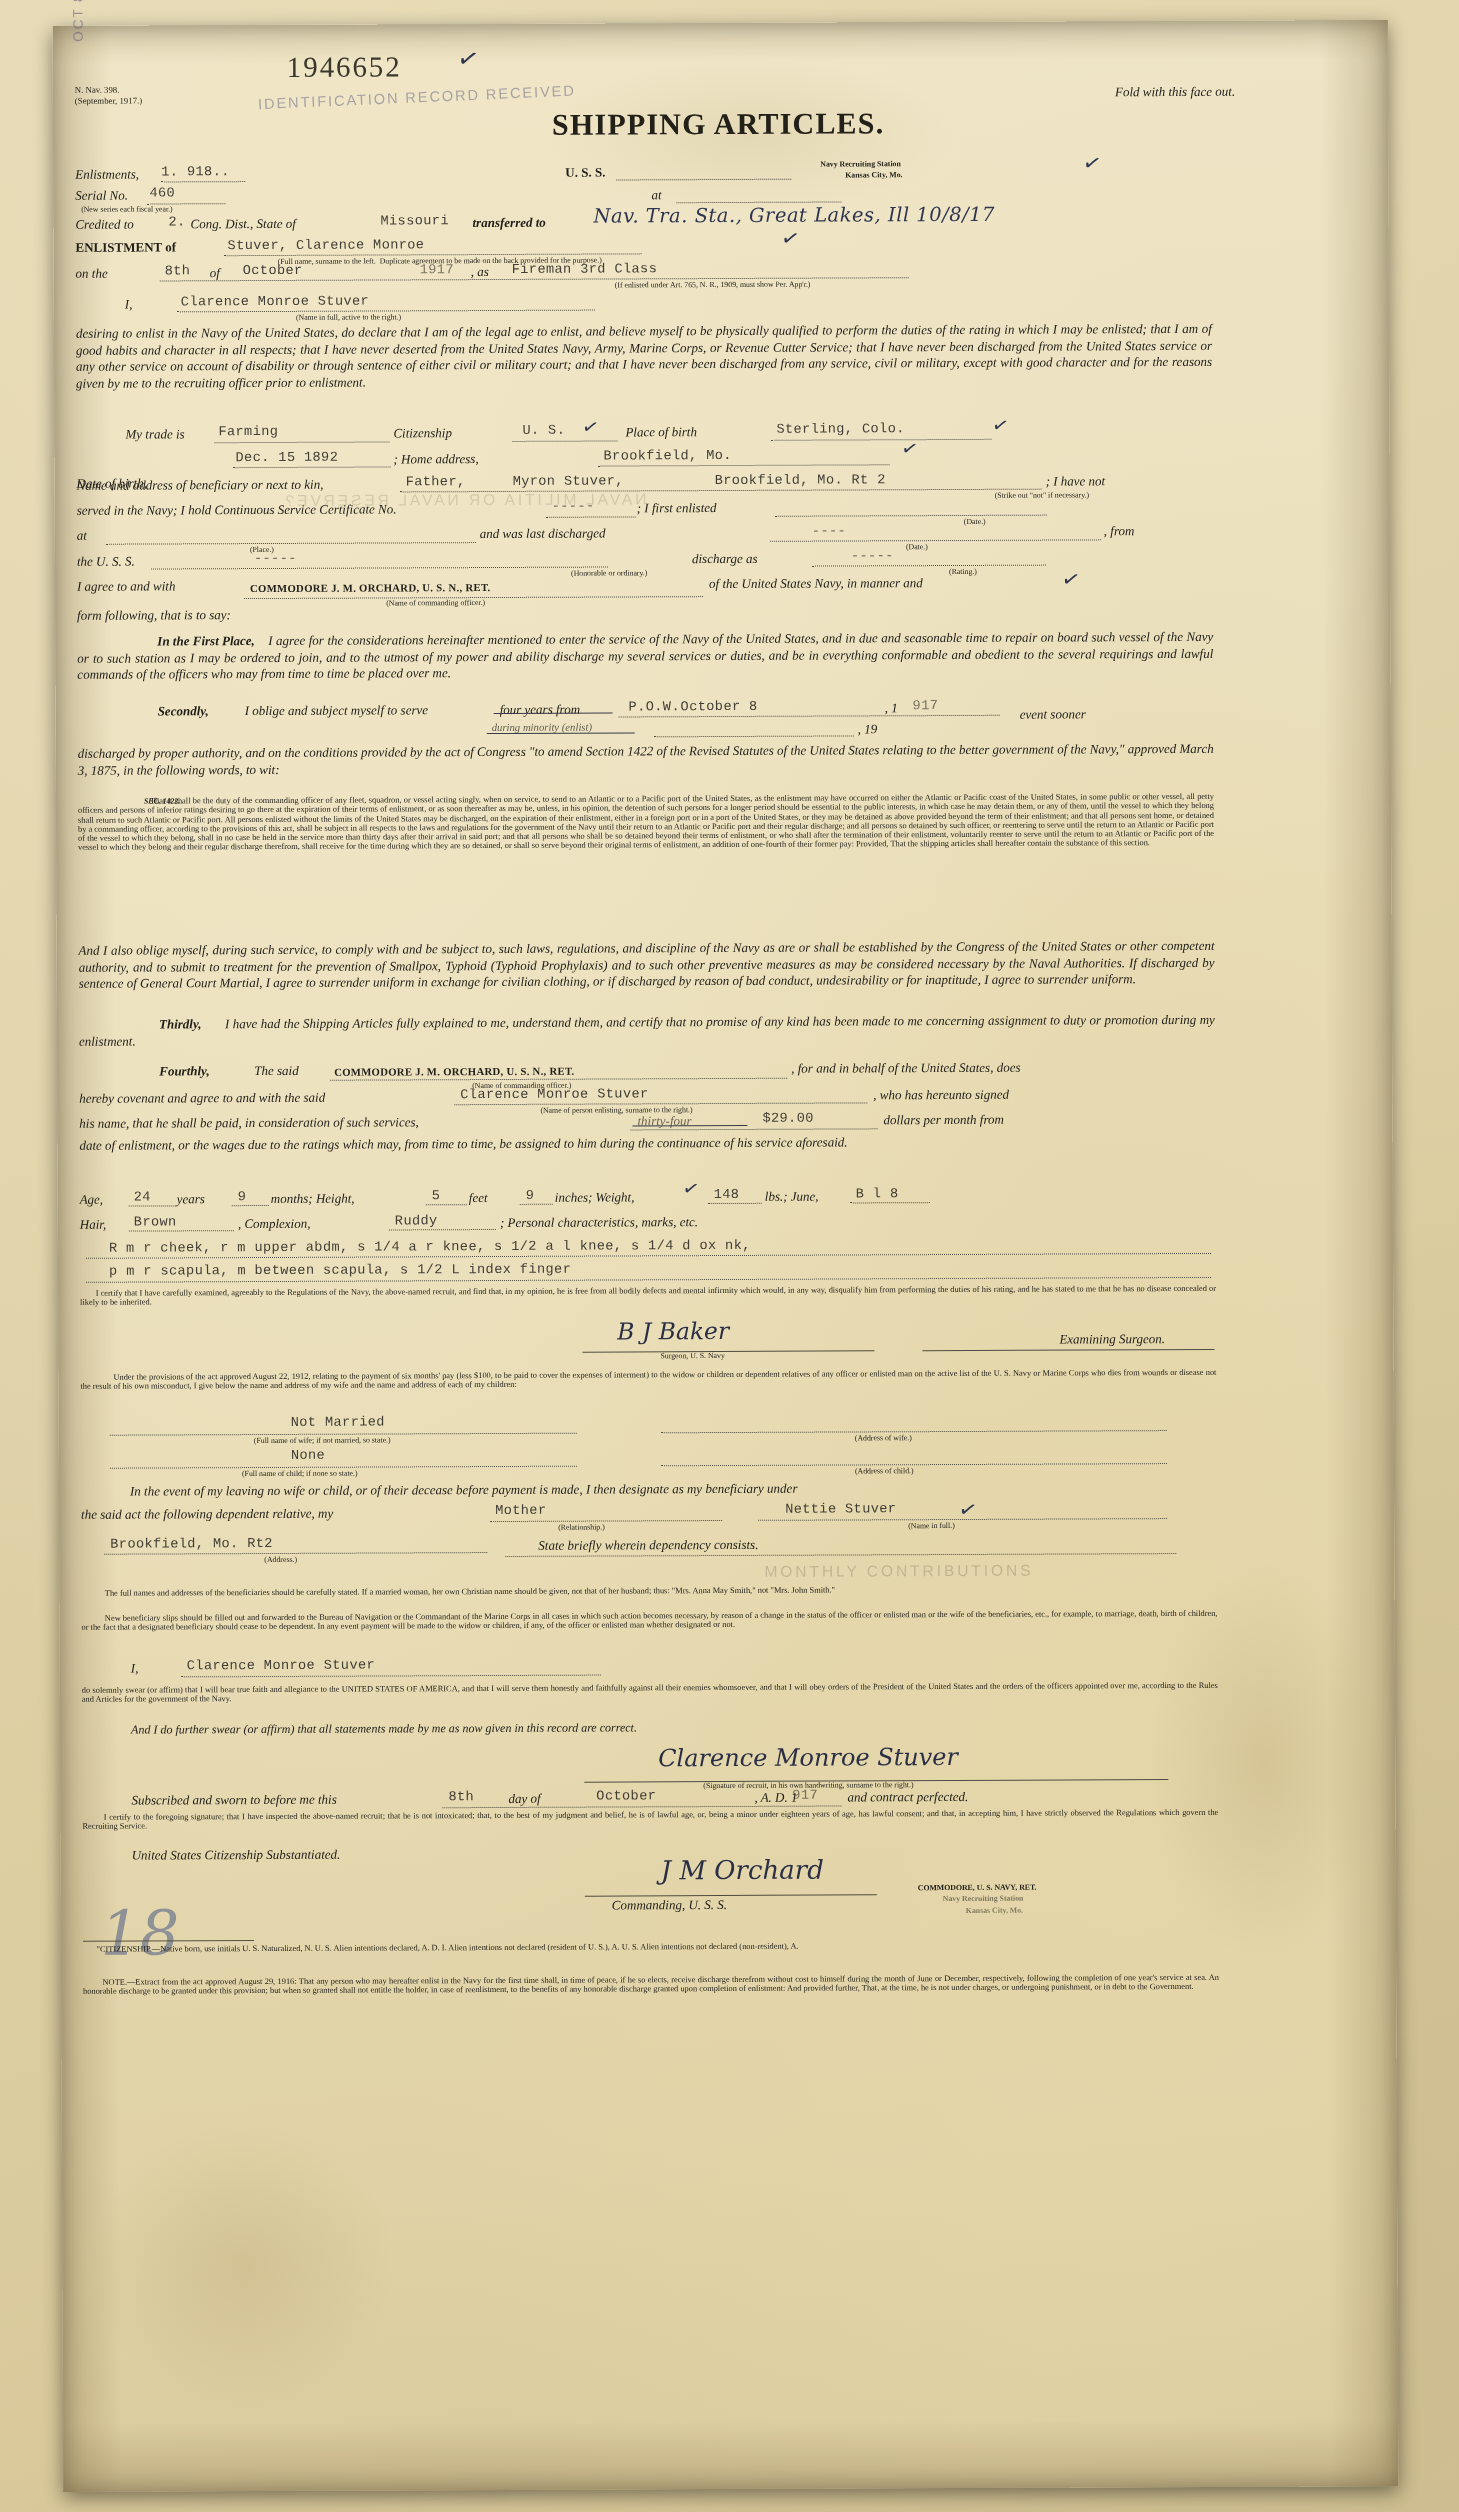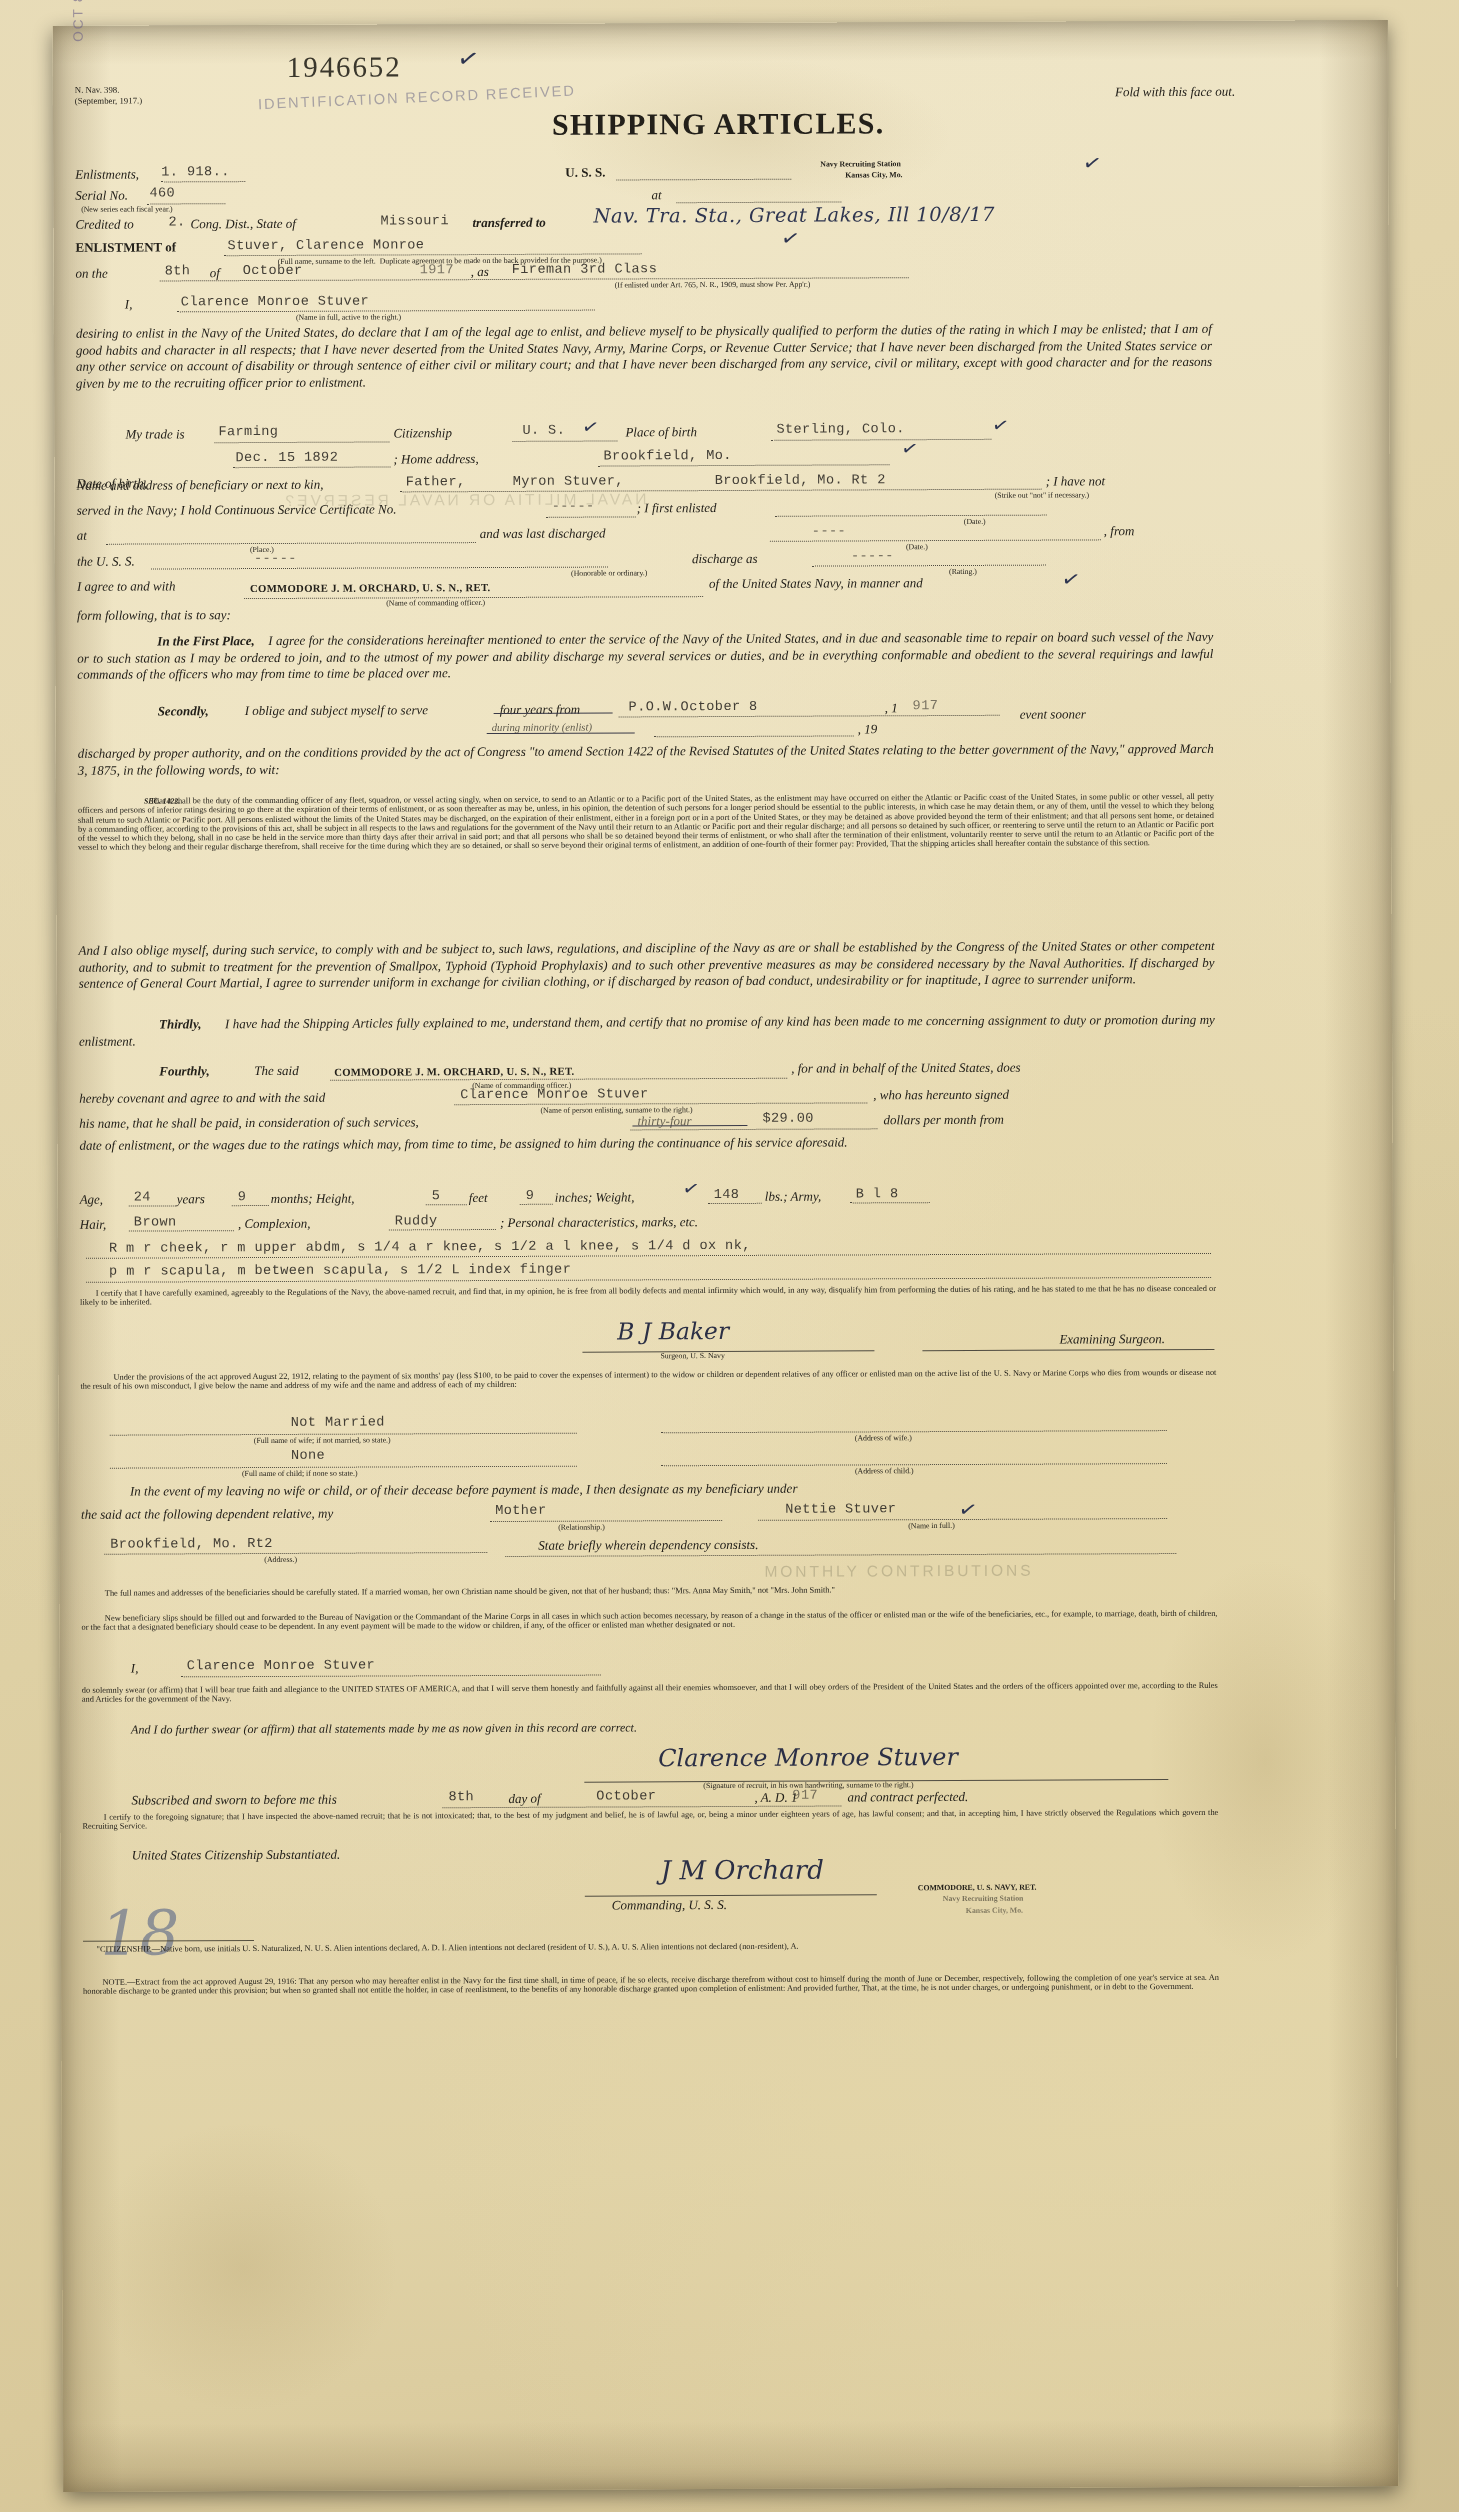--- a/index.html
+++ b/index.html
@@ -304,21 +304,21 @@
     <div class="t md italic" style="left:3.9px;top:1150px;">Age,</div>
     <div class="t tw" style="left:58px;top:1148px;">24</div>
     <div class="t md italic" style="left:101px;top:1150px;">years</div>
     <div class="t tw" style="left:162px;top:1148px;">9</div>
     <div class="t md italic" style="left:195px;top:1150px;">months; Height,</div>
     <div class="t tw" style="left:356px;top:1148px;">5</div>
     <div class="t md italic" style="left:393px;top:1150px;">feet</div>
     <div class="t tw" style="left:450px;top:1148px;">9</div>
     <div class="t md italic" style="left:479px;top:1150px;">inches; Weight,</div>
     <div class="t tw" style="left:638px;top:1148px;">148</div>
-    <div class="t md italic" style="left:689px;top:1150px;">lbs.; Army,</div>
+    <div class="t md italic" style="left:689px;top:1150px;">lbs.; June,</div>
     <div class="t tw" style="left:780px;top:1148px;">B l 8</div>
     <div class="dline" style="left:53px;top:1164px;width:47px;"></div>
     <div class="dline" style="left:156px;top:1164px;width:37px;"></div>
     <div class="dline" style="left:350px;top:1164px;width:41px;"></div>
     <div class="dline" style="left:444px;top:1164px;width:33px;"></div>
     <div class="dline" style="left:632px;top:1164px;width:54px;"></div>
     <div class="dline" style="left:774px;top:1164px;width:80px;"></div>
     <div class="check" style="left:607px;top:1138px;font-size:19.5px;">✓</div>
 
     <div class="t md italic" style="left:3.9px;top:1175px;">Hair,</div>

